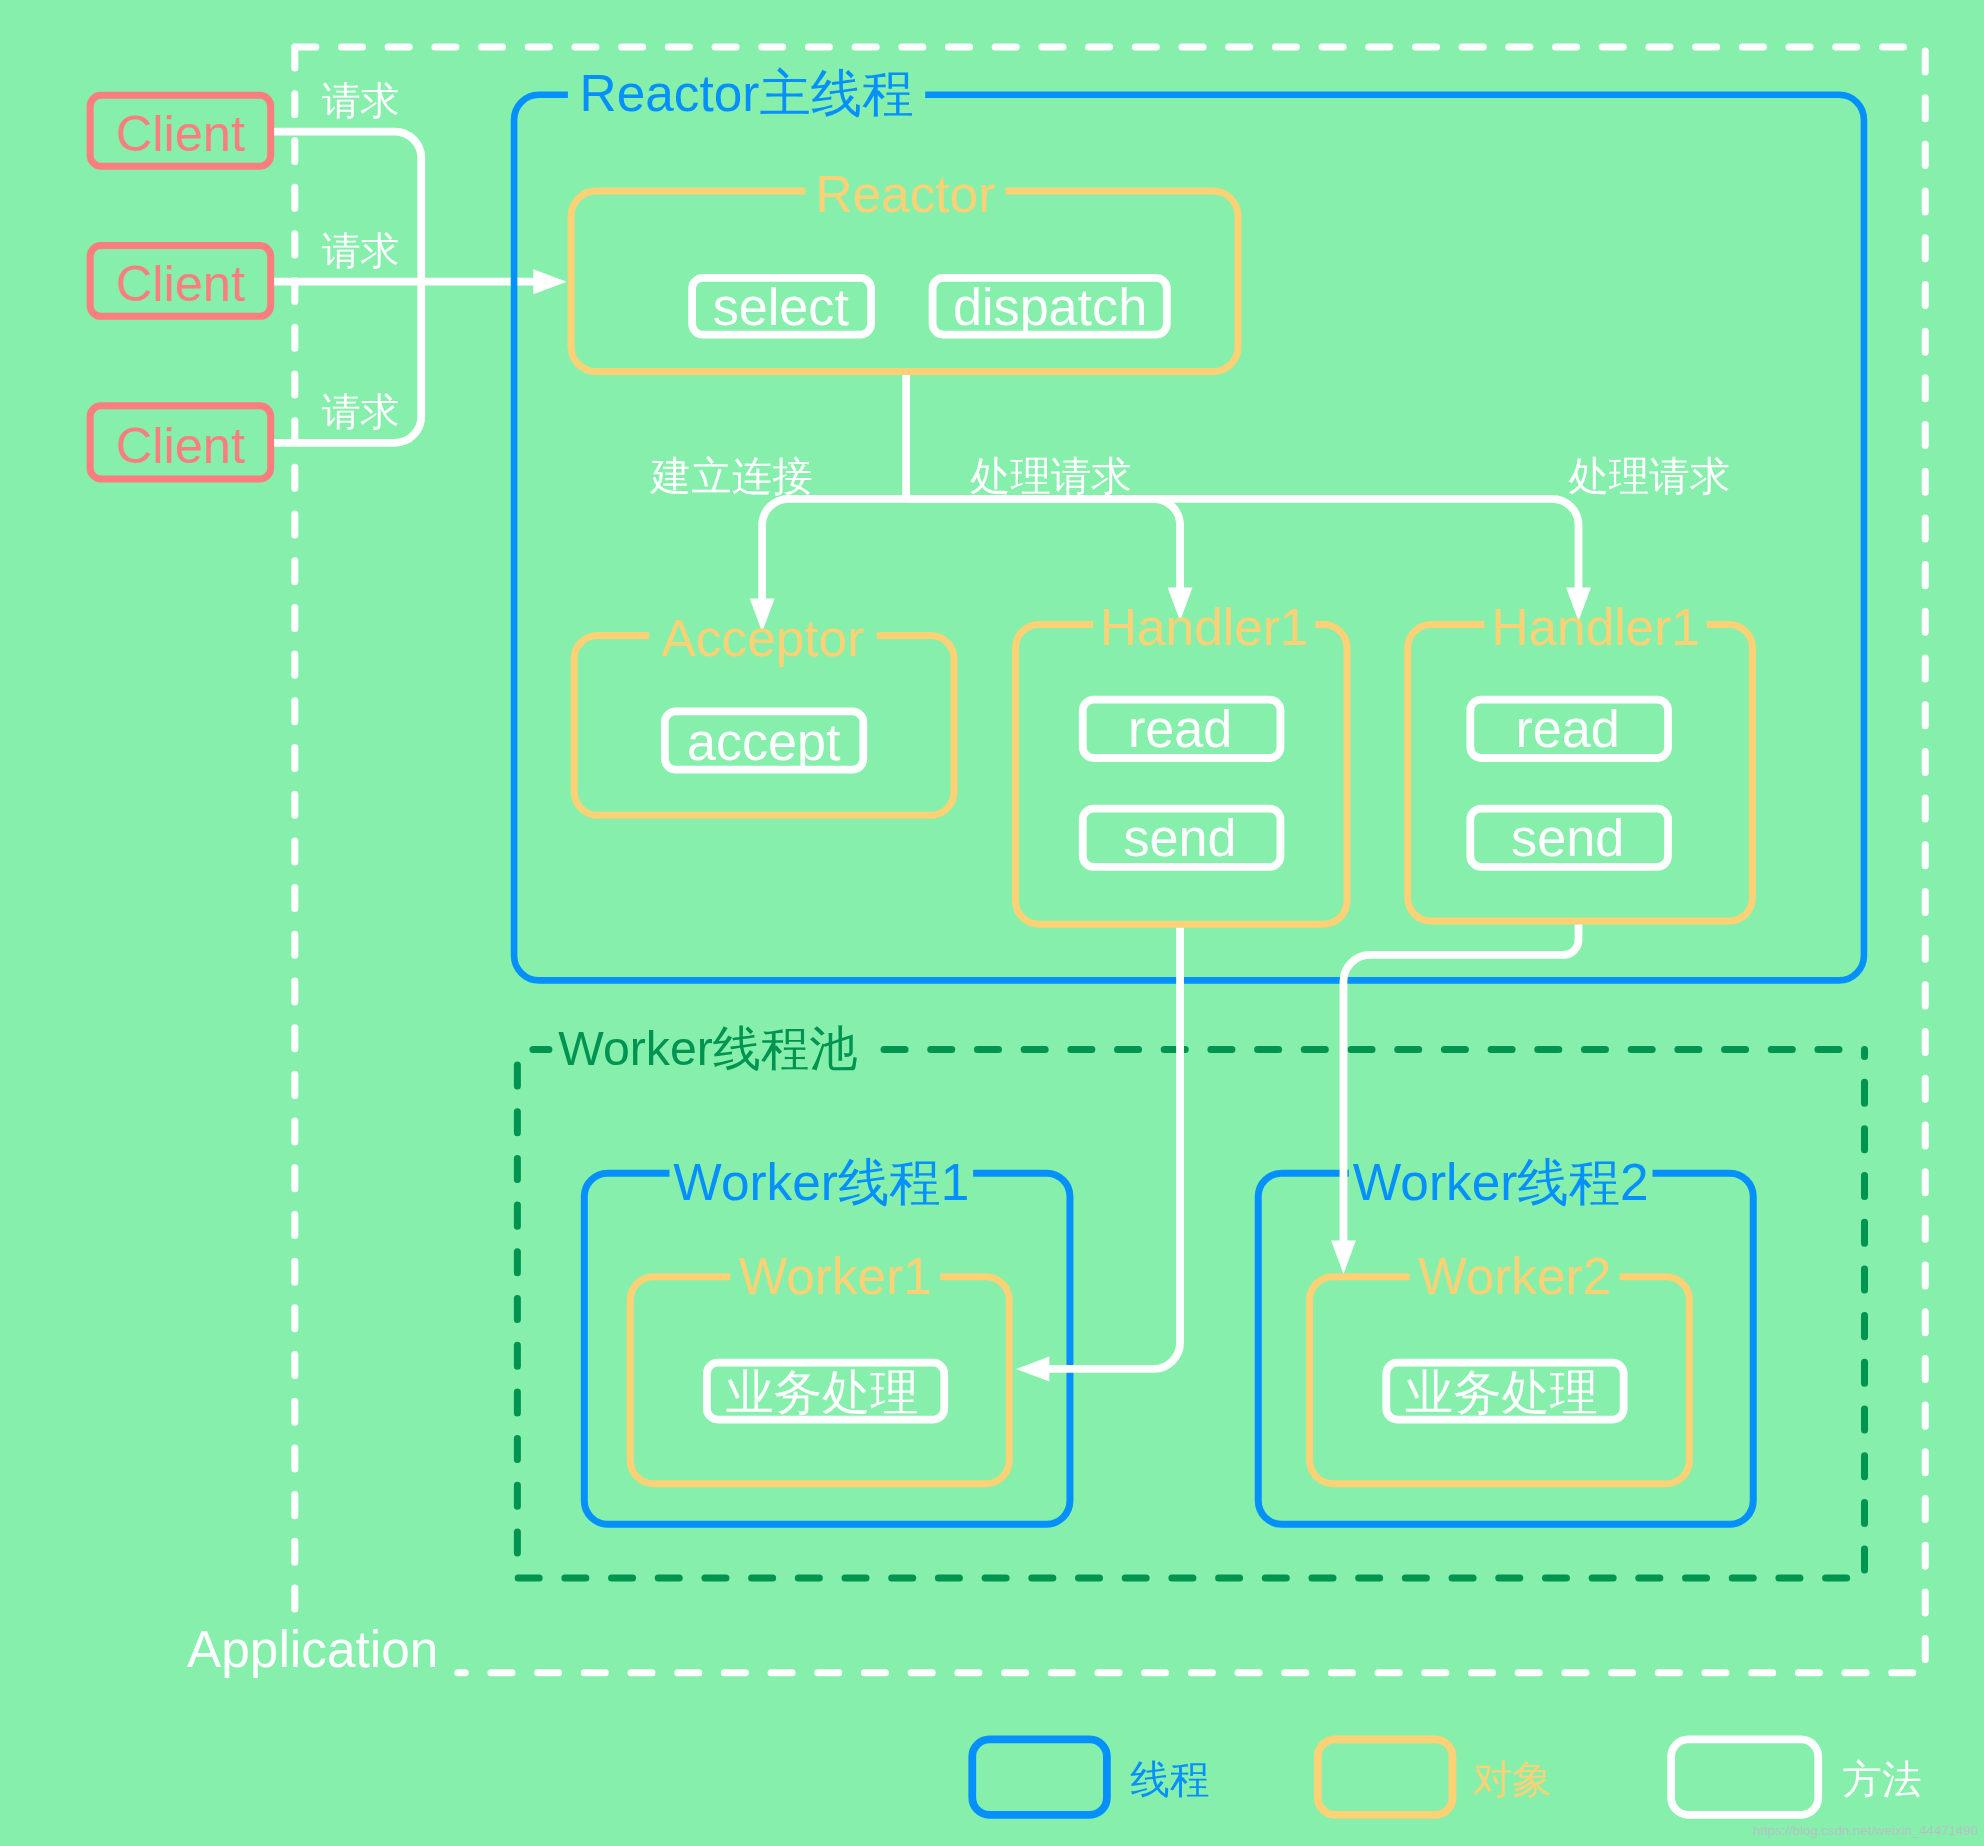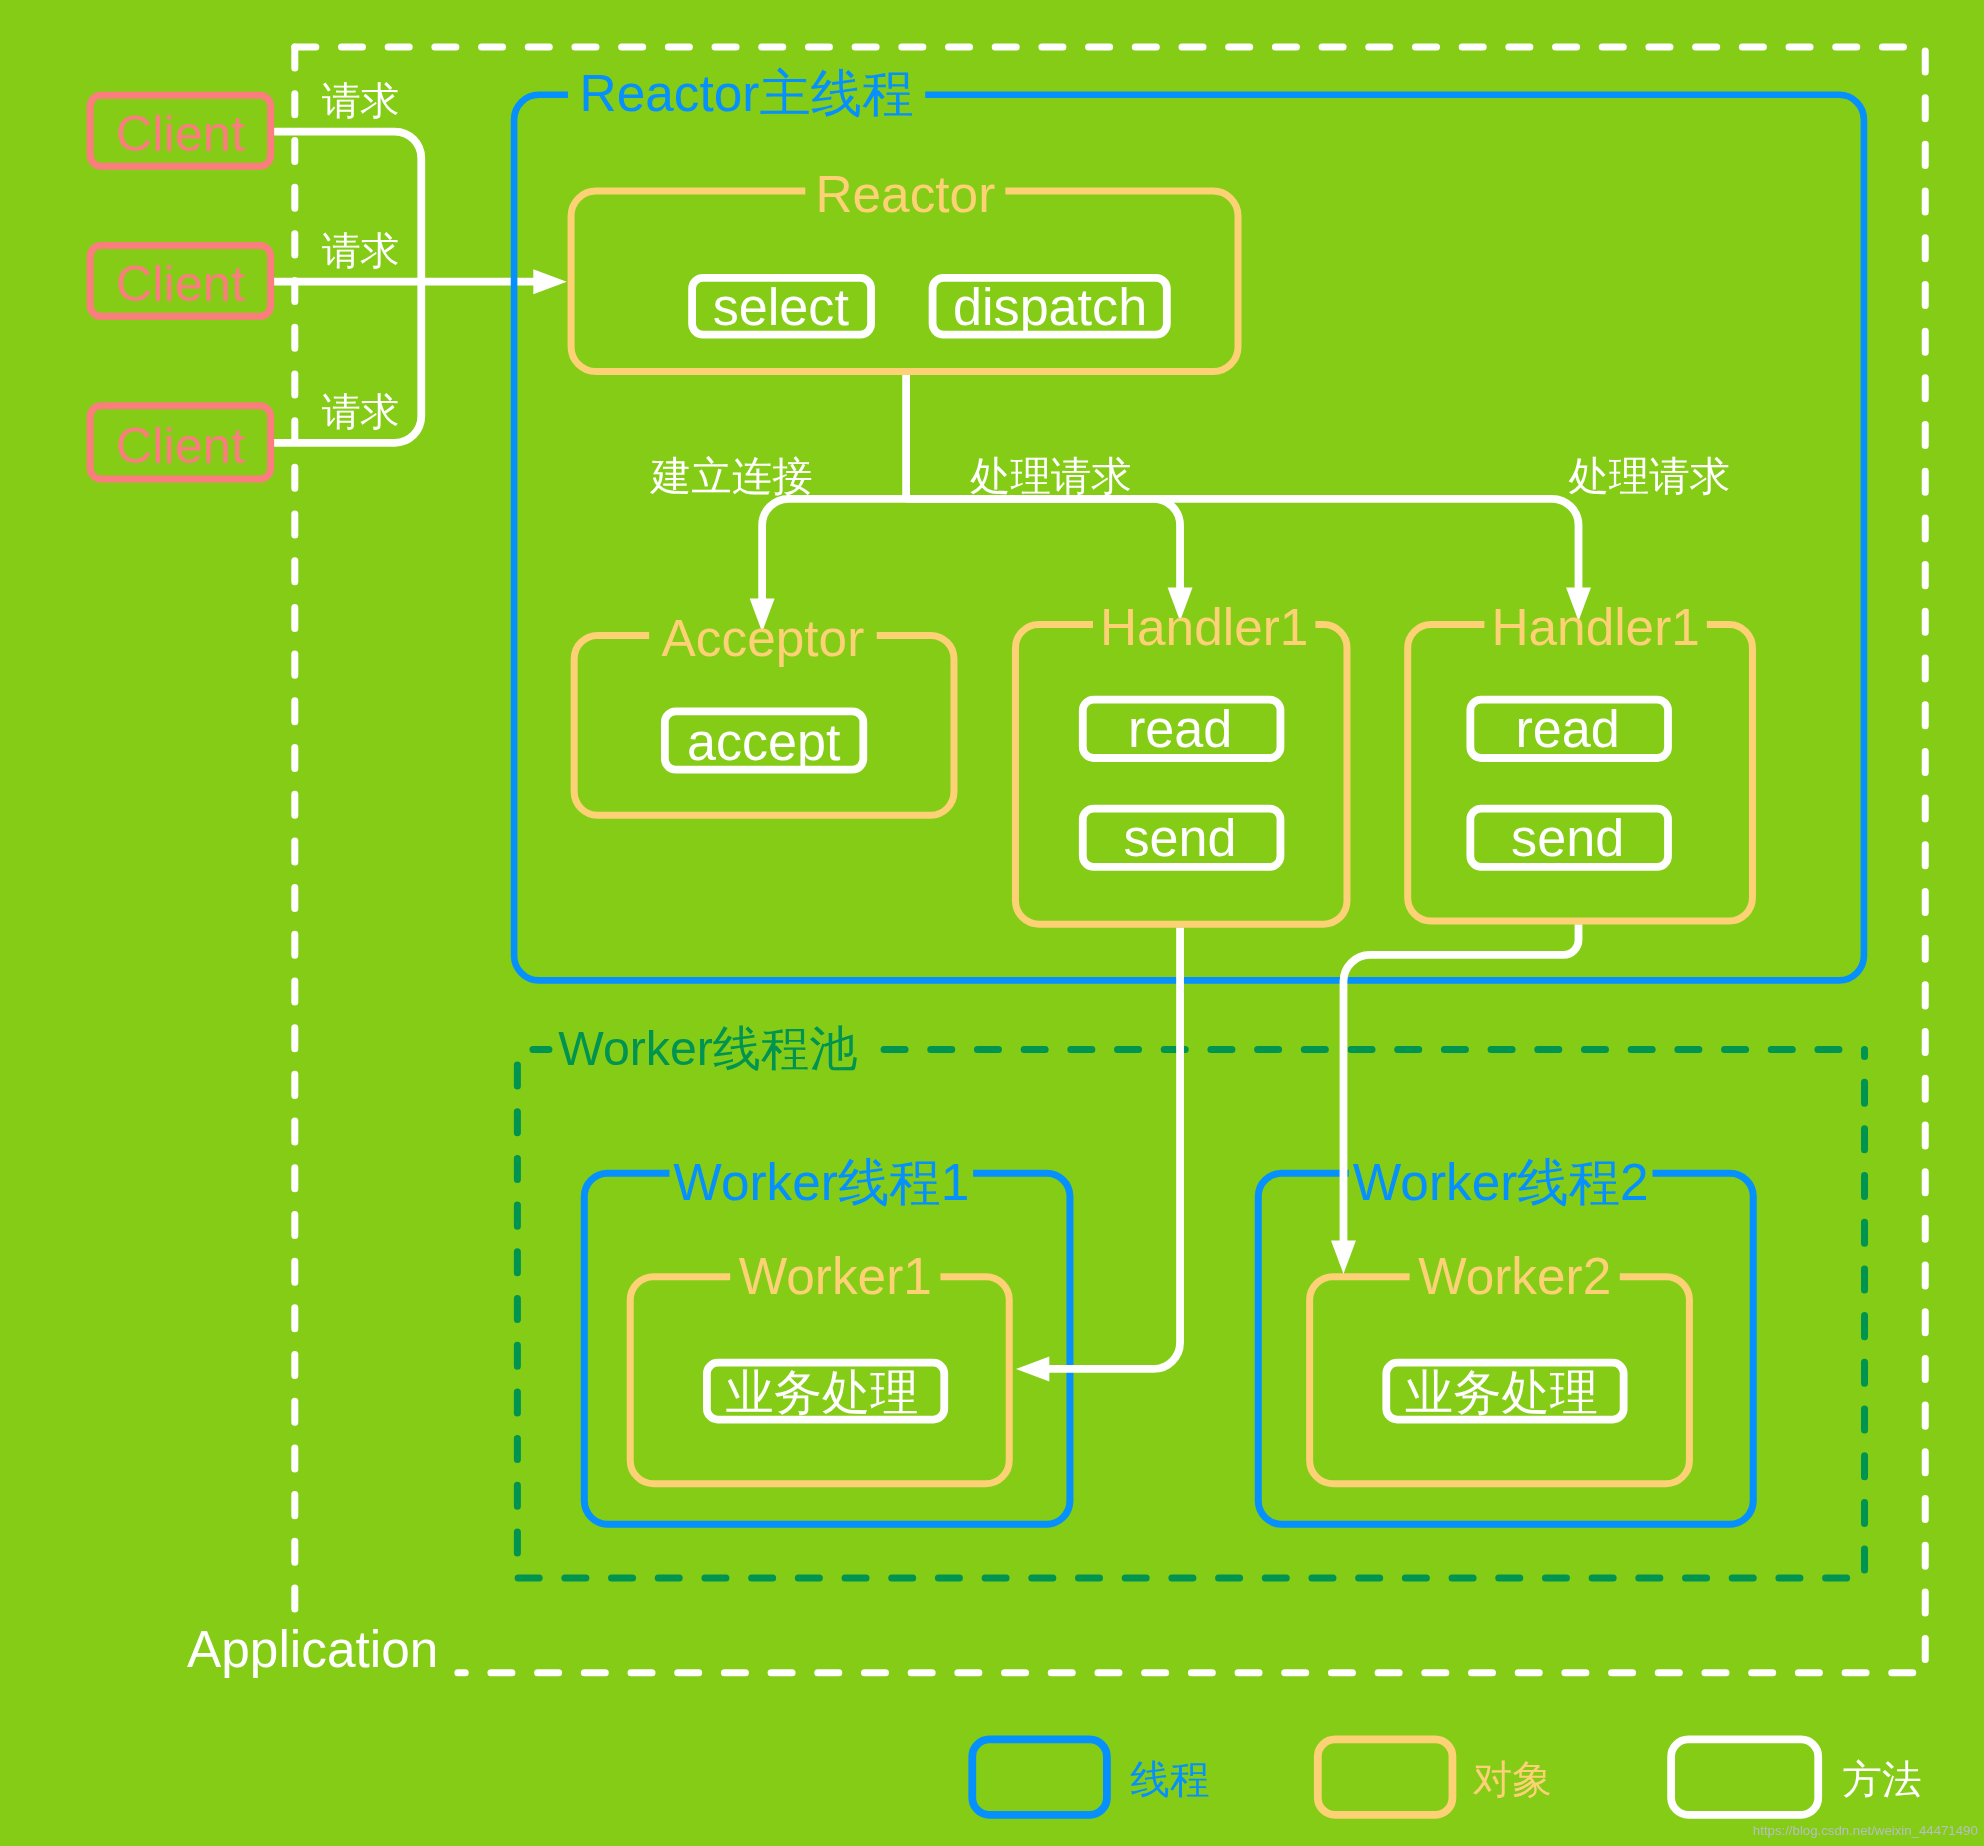--- a/index.html
+++ b/index.html
@@ -1,19 +1,19 @@
 <!DOCTYPE html>
 <html style="font-size:12.5px"><head>
 <meta charset="utf-8">
 <title>Reactor</title>
 <style>
   html,body{margin:0;padding:0;background:#5a626d;}
   body{width:1985px;height:1846px;overflow:hidden;
        font-family:"Liberation Sans","DejaVu Sans",sans-serif;}
-  #stage{position:relative;width:1985px;height:1846px;background:#84cc16;}
+  #stage{position:relative;width:1985px;height:1846px;background:#86efac;}
   svg{position:absolute;left:0;top:0;width:1985px;height:1846px;display:block;}
   text{font-family:"Liberation Sans","DejaVu Sans",sans-serif;}
 </style>
 </head>
 <body>
 
 <div id="stage">
   <svg id="svg" viewBox="0 0 2550 2372" width="1985" height="1846">
       <path d="M 378.5 60.5 L 2473.5 60.5 L 2473.5 2149.5 L 588 2149.5" fill="none" stroke="#ffffff" stroke-width="9" stroke-dasharray="27 33" stroke-linecap="round"></path>
       <path d="M 378.5 60.5 L 378.5 2073" fill="none" stroke="#ffffff" stroke-width="9" stroke-dasharray="27 33" stroke-linecap="round"></path>

